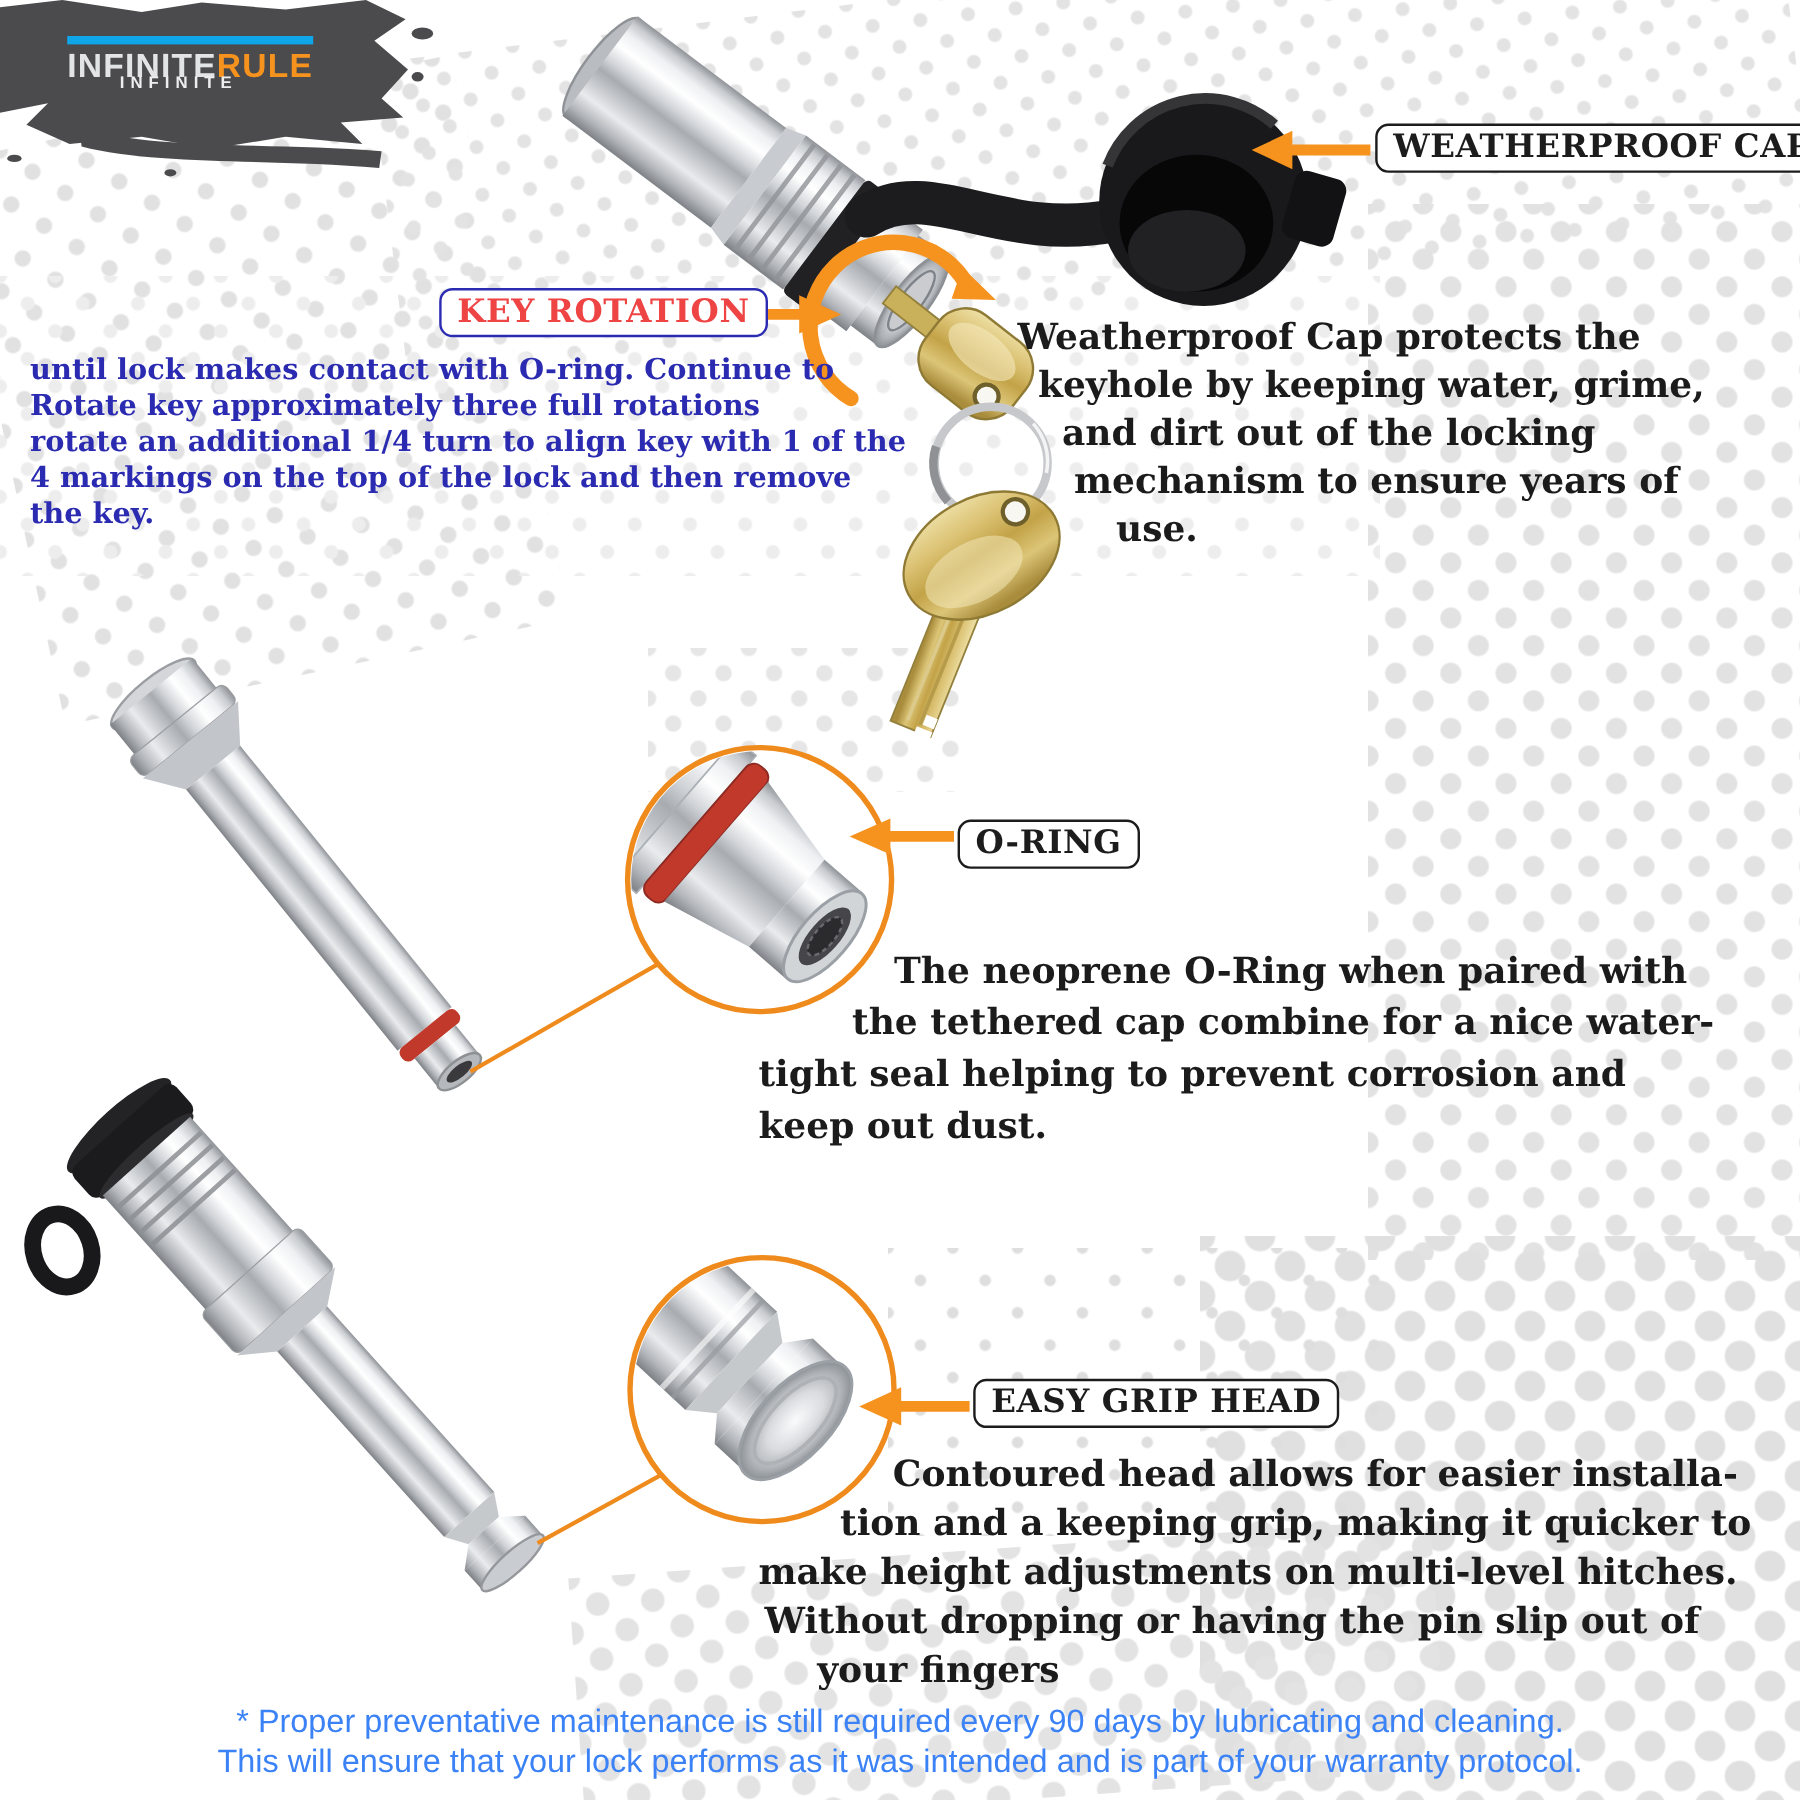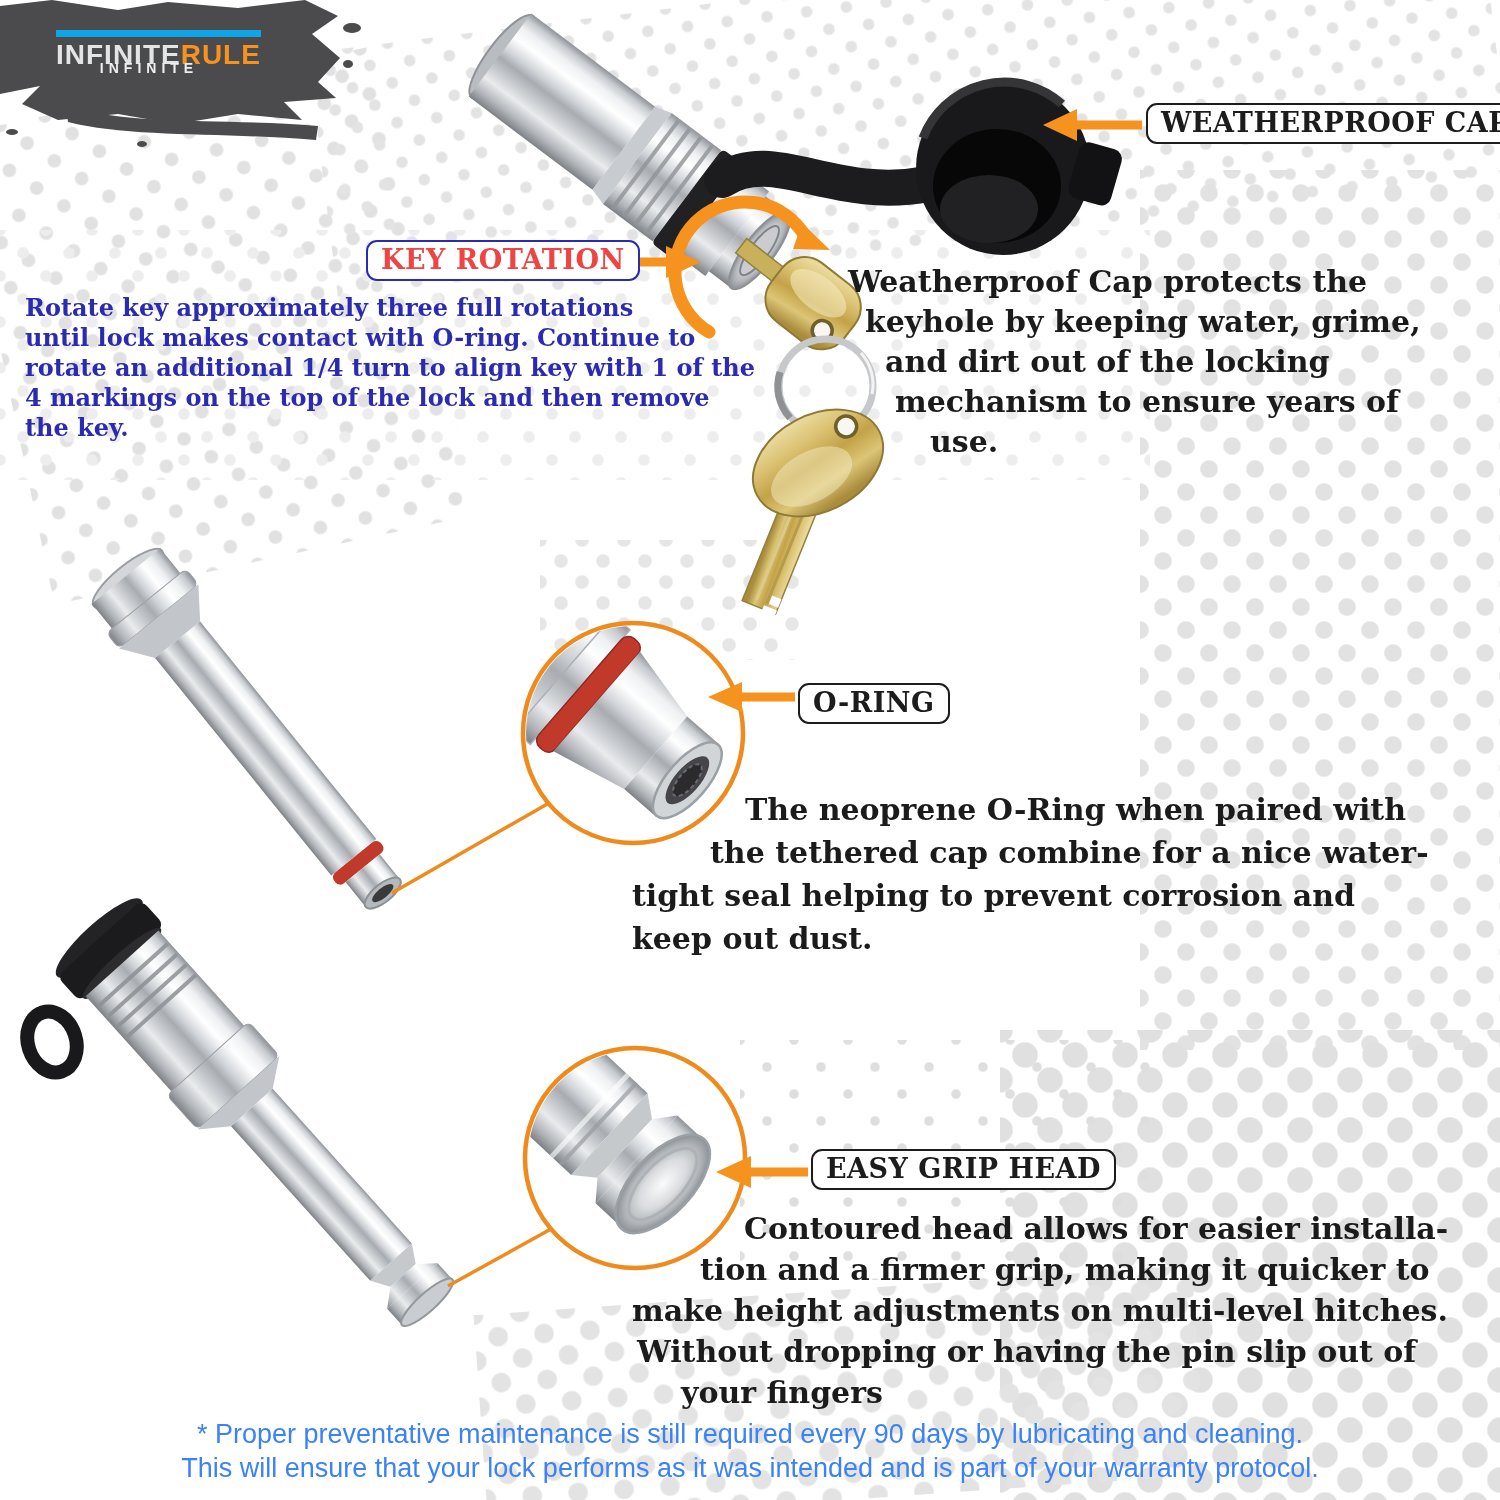--- a/index.html
+++ b/index.html
@@ -239,22 +239,22 @@
 
   <div class="logo-line1"><span>INFINITE</span><span class="accent">RULE</span></div>
   <div class="logo-line2">INFINITE</div>
 
   <div class="callout" style="left:1146px;top:103px;">WEATHERPROOF CAP</div>
   <div class="callout blue" style="left:366px;top:240px;">KEY ROTATION</div>
   <div class="callout" style="left:798px;top:683px;">O-RING</div>
   <div class="callout" style="left:811px;top:1149px;">EASY GRIP HEAD</div>
 
   <div class="par blue-par" style="left:25px;top:293px;width:745px;">
+    <div class="ln">until lock makes contact with O-ring. Continue to</div>
     <div class="ln">Rotate key approximately three full rotations</div>
-    <div class="ln">until lock makes contact with O-ring. Continue to</div>
     <div class="ln">rotate an additional 1/4 turn to align key with 1 of the</div>
     <div class="ln">4 markings on the top of the lock and then remove</div>
     <div class="ln">the key.</div>
   </div>
 
   <div class="par black-par" style="left:845px;top:262px;width:590px;">
     <div class="ln" style="padding-left:3px;">Weatherproof Cap protects the</div>
     <div class="ln" style="padding-left:20px;">keyhole by keeping water, grime,</div>
     <div class="ln" style="padding-left:40px;">and dirt out of the locking</div>
     <div class="ln" style="padding-left:50px;">mechanism to ensure years of</div>
@@ -263,21 +263,21 @@
 
   <div class="par black-par" style="left:632px;top:788px;width:815px;line-height:43px;">
     <div class="ln" style="padding-left:113px;">The neoprene O-Ring when paired with</div>
     <div class="ln" style="padding-left:78px;">the tethered cap combine for a nice water-</div>
     <div class="ln">tight seal helping to prevent corrosion and</div>
     <div class="ln">keep out dust.</div>
   </div>
 
   <div class="par black-par" style="left:632px;top:1208px;width:820px;line-height:41px;">
     <div class="ln" style="padding-left:112px;">Contoured head allows for easier installa-</div>
-    <div class="ln" style="padding-left:68px;">tion and a firmer grip, making it quicker to</div>
+    <div class="ln" style="padding-left:68px;">tion and a keeping grip, making it quicker to</div>
     <div class="ln">make height adjustments on multi-level hitches.</div>
     <div class="ln" style="padding-left:5px;">Without dropping or having the pin slip out of</div>
     <div class="ln" style="padding-left:5px;margin-left:44px;">your fingers</div>
   </div>
 
   <div class="footnote" style="top:1418px;">* Proper preventative maintenance is still required every 90 days by lubricating and cleaning.</div>
   <div class="footnote" style="top:1452px;">This will ensure that your lock performs as it was intended and is part of your warranty protocol.</div>
 
 </div>
 

